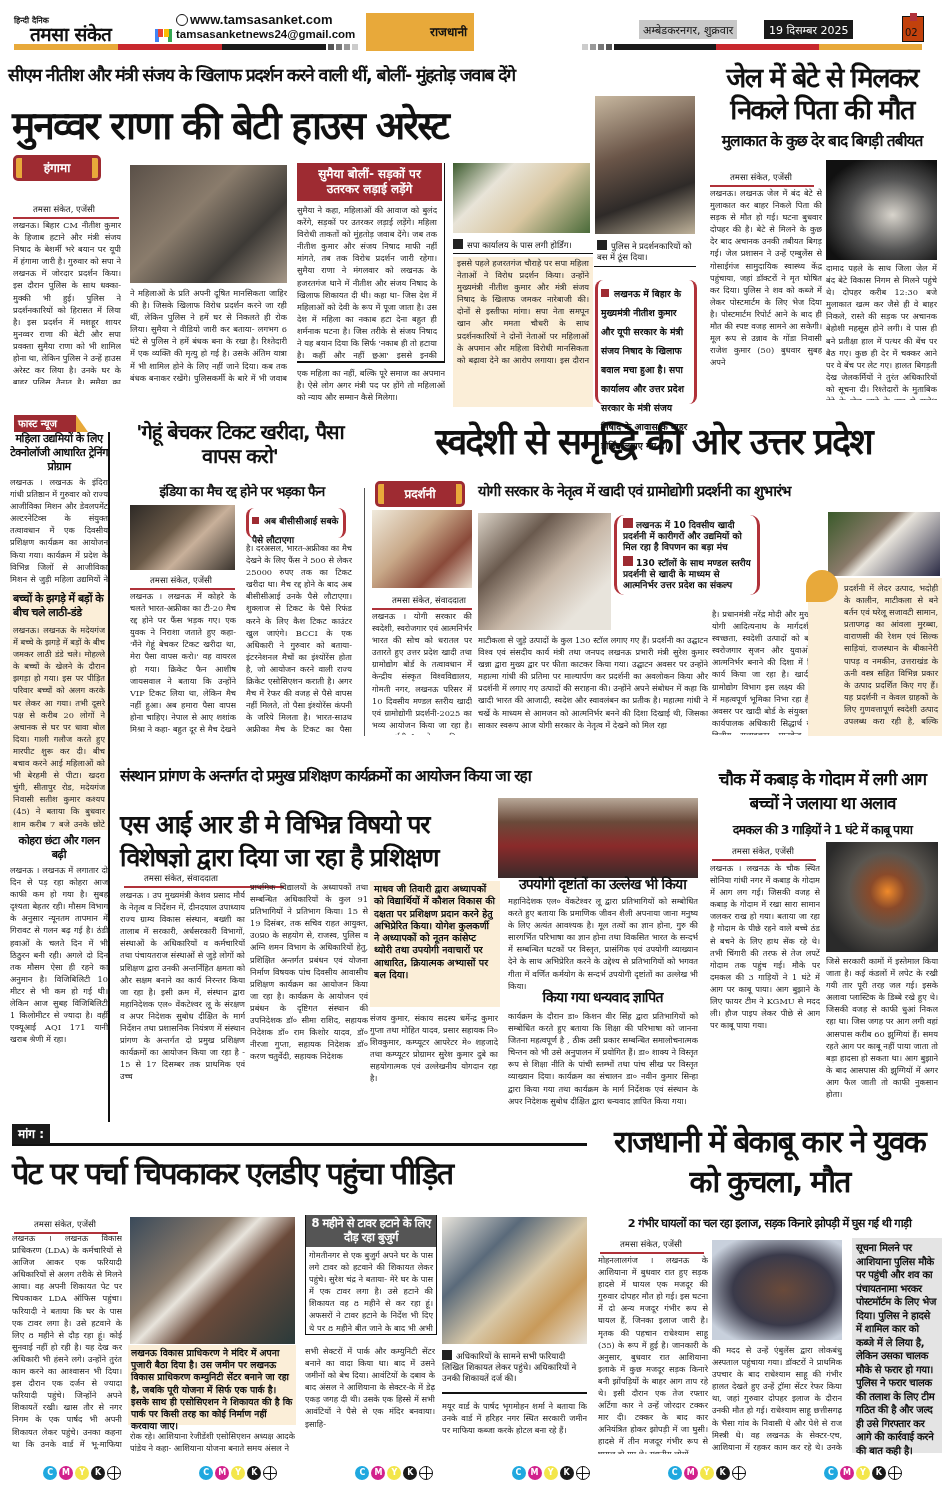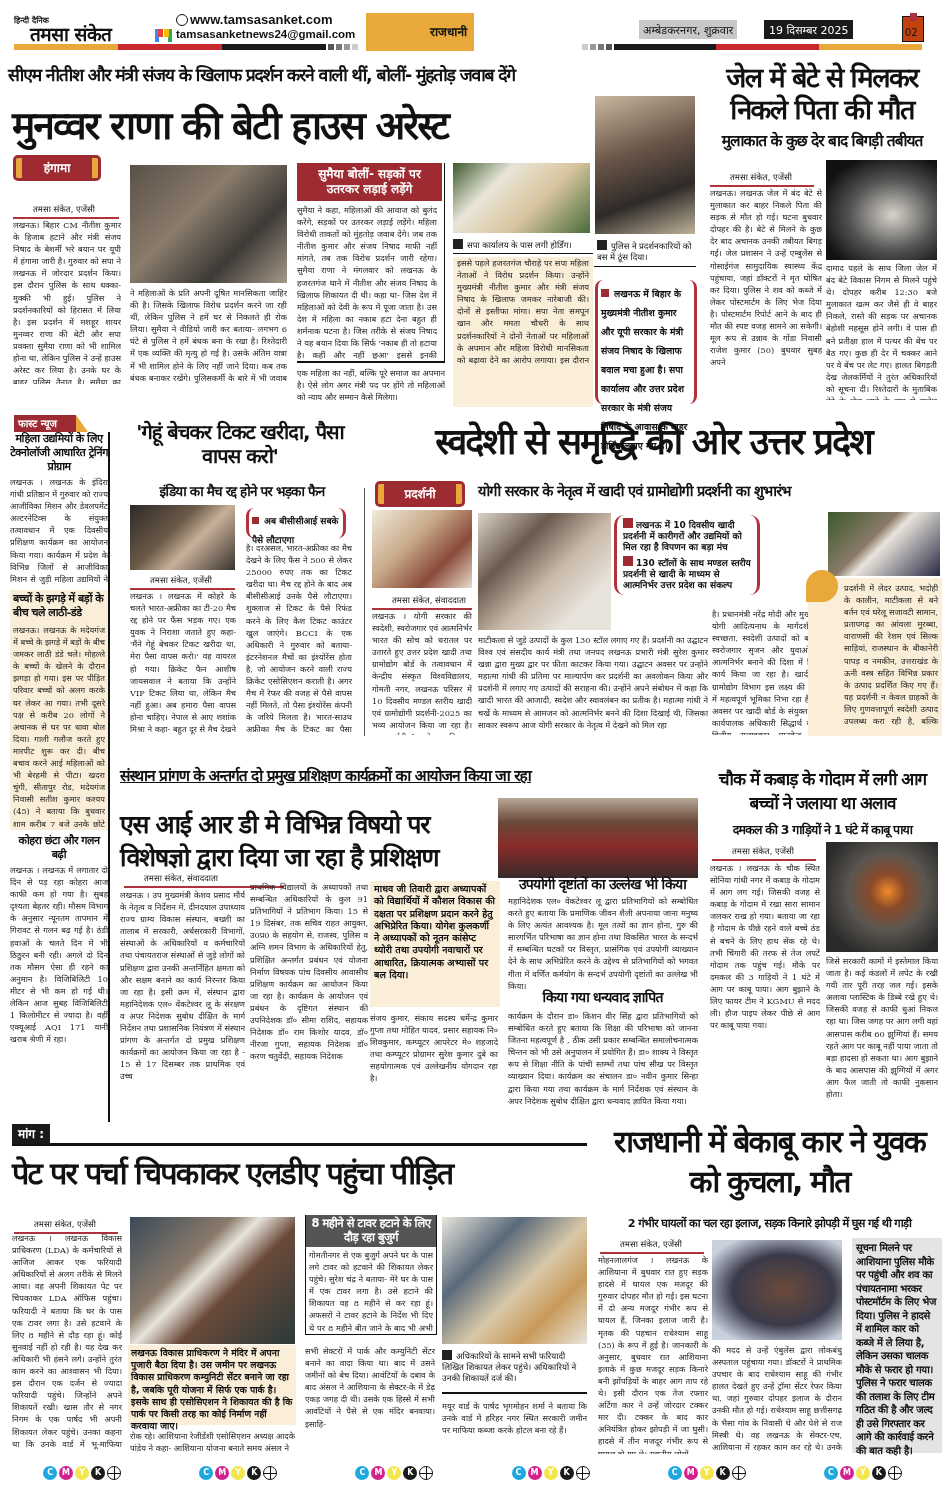--- a/index.html
+++ b/index.html
@@ -139,21 +139,21 @@
   <div class="bullet" style="font-size:9px;line-height:11px;"><span class="sq"></span><span>लखनऊ में 10 दिवसीय खादी प्रदर्शनी में कारीगरों और उद्यमियों को मिल रहा है विपणन का बड़ा मंच</span></div>
   <div class="bullet" style="font-size:9px;line-height:11px;margin-top:3px;"><span class="sq"></span><span>130 स्टॉलों के साथ मण्डल स्तरीय प्रदर्शनी से खादी के माध्यम से आत्मनिर्भर उत्तर प्रदेश का संकल्प</span></div>
 </div>
 <div class="abs body" style="left:712px;top:608px;width:113px;height:127px;">है। प्रधानमंत्री नरेंद्र मोदी और मुख्यमंत्री योगी आदित्यनाथ के मार्गदर्शन में स्वच्छता, स्वदेशी उत्पादों को बढ़ावा, स्वरोजगार सृजन और युवाओं को आत्मनिर्भर बनाने की दिशा में निरंतर कार्य किया जा रहा है। खादी एवं ग्रामोद्योग विभाग इस लक्ष्य की प्राप्ति में महत्वपूर्ण भूमिका निभा रहा है। इस अवसर पर खादी बोर्ड के संयुक्त मुख्य कार्यपालक अधिकारी सिद्धार्थ यादव, वित्तीय सलाहकार मानवेन्द्र सिंह, परिक्षेत्रीय ग्रामोद्योग अधिकारी अजय पाल, जिला ग्रामोद्योग अधिकारी अवधेश गौतम सहित विभाग के अन्य अधिकारी एवं कर्मचारी उपस्थित रहे।</div>
 <div class="abs photo" style="left:828px;top:512px;width:112px;height:64px;background:linear-gradient(135deg,#3a5a2a,#8a7a6a 40%,#e8e4dc 50%,#2a2a44);"></div>
 <div class="abs beige" style="left:808px;top:578px;width:134px;height:158px;">
   <div style="position:absolute;left:-2px;top:-8px;width:32px;height:32px;border-radius:50% 50% 50% 0;background:#e8a93a;"></div>
   <div class="body" style="padding:4px 4px 0 36px;height:150px;text-indent:0;">प्रदर्शनी में लेदर उत्पाद, भदोही के कालीन, माटीकला से बने बर्तन एवं घरेलू सजावटी सामान, प्रतापगढ़ का आंवला मुरब्बा, वाराणसी की रेशम एवं सिल्क साड़ियां, राजस्थान के बीकानेरी पापड़ व नमकीन, उत्तराखंड के ऊनी वस्त्र सहित विभिन्न प्रकार के उत्पाद प्रदर्शित किए गए हैं। यह प्रदर्शनी न केवल ग्राहकों के लिए गुणवत्तापूर्ण स्वदेशी उत्पाद उपलब्ध करा रही है, बल्कि कारीगरों और उद्यमियों को विपणन का सशक्त मंच भी प्रदान कर रही है।</div>
 </div>
 
-<div class="abs hl" style="left:120px;top:768px;width:580px;font-size:15.5px;letter-spacing:-1px;white-space:nowrap;text-decoration:underline;">संस्थान प्रांगण के अन्तर्गत दो प्रमुख प्रशिक्षण कार्यक्रमों का आयोजन किया जा रहा</div>
+<div class="abs hl" style="left:120px;top:768px;width:580px;font-size:15.5px;letter-spacing:-1px;white-space:nowrap;">संस्थान प्रांगण के अन्तर्गत दो प्रमुख प्रशिक्षण कार्यक्रमों का आयोजन किया जा रहा</div>
 <div class="abs hl" style="left:120px;top:800px;width:370px;font-size:25px;line-height:33px;letter-spacing:-1.3px;margin-top:8px;">एस आई आर डी मे विभिन्न विषयो पर विशेषज्ञो द्वारा दिया जा रहा है प्रशिक्षण</div>
 <div class="abs photo" style="left:498px;top:798px;width:200px;height:80px;background:linear-gradient(180deg,#b8a898,#6a4a3a 30%,#8a2a2a 60%,#3a2a2a);"></div>
 <div class="abs byline" style="left:124px;top:872px;width:160px;">तमसा संकेत, संवाददाता</div>
 <div class="abs body" style="left:120px;top:889px;width:125px;height:220px;">लखनऊ । उप मुख्यमंत्री केशव प्रसाद मौर्य के नेतृत्व व निर्देशन में, दीनदयाल उपाध्याय राज्य ग्राम्य विकास संस्थान, बख्शी का तालाब में सरकारी, अर्धसरकारी विभागों, संस्थाओं के अधिकारियों व कर्मचारियों तथा पंचायतराज संस्थाओं से जुड़े लोगों को प्रशिक्षण द्वारा उनकी अन्तर्निहित क्षमता को और सक्षम बनाने का कार्य निरन्तर किया जा रहा है। इसी क्रम में, संस्थान द्वारा महानिदेशक एल० वेंकटेश्वर लू के संरक्षण व अपर निदेशक सुबोध दीक्षित के मार्ग निर्देशन तथा प्रशासनिक नियंत्रण में संस्थान प्रांगण के अन्तर्गत दो प्रमुख प्रशिक्षण कार्यक्रमों का आयोजन किया जा रहा है - 15 से 17 दिसम्बर तक प्राथमिक एवं उच्च</div>
 <div class="abs body" style="left:250px;top:881px;width:118px;height:228px;">प्राथमिक विद्यालयों के अध्यापकों तथा सम्बन्धित अधिकारियों के कुल 91 प्रतिभागियों ने प्रतिभाग किया। 15 से 19 दिसंबर, तक सचिव राहत आयुक्त, उ0प्र0 के सहयोग से, राजस्व, पुलिस व अग्नि शमन विभाग के अधिकारियों हेतु, प्रशिक्षित अन्तर्गत प्रबंधन एवं योजना निर्माण विषयक पांच दिवसीय आवासीय प्रशिक्षण कार्यक्रम का आयोजन किया जा रहा है। कार्यक्रम के आयोजन एवं प्रबंधन के दृष्टिगत संस्थान की उपनिदेशक डॉ० सीमा राशिद, सहायक निदेशक डॉ० राम किशोर यादव, डॉ० नीरजा गुप्ता, सहायक निदेशक डॉ० करण चतुर्वेदी, सहायक निदेशक</div>
 <div class="abs beige" style="left:370px;top:881px;width:130px;height:126px;padding:2px 4px;">
   <div style="font-size:9.5px;line-height:12.3px;font-weight:bold;">माधव जी तिवारी द्वारा अध्यापकों को विद्यार्थियों में कौशल विकास की दक्षता पर प्रशिक्षण प्रदान करने हेतु अभिप्रेरित किया। योगेश कुलकर्णी ने अध्यापकों को नूतन कांसेप्ट थ्योरी तथा उपयोगी नवाचारों पर आधारित, क्रियात्मक अभ्यासों पर बल दिया।</div>
 </div>
 <div class="abs body" style="left:370px;top:1012px;width:128px;height:97px;">संजय कुमार, संकाय सदस्य धर्मेन्द्र कुमार गुप्ता तथा मोहित यादव, प्रसार सहायक नि० शिवकुमार, कम्प्यूटर आपरेटर मे० शहजादे तथा कम्प्यूटर प्रोग्रामर सुरेश कुमार दुबे का सहयोगात्मक एवं उल्लेखनीय योगदान रहा है।</div>
 <div class="abs hl" style="left:505px;top:877px;width:195px;font-size:14px;text-align:center;letter-spacing:-0.8px;">उपयोगी दृष्टांतों का उल्लेख भी किया</div>

